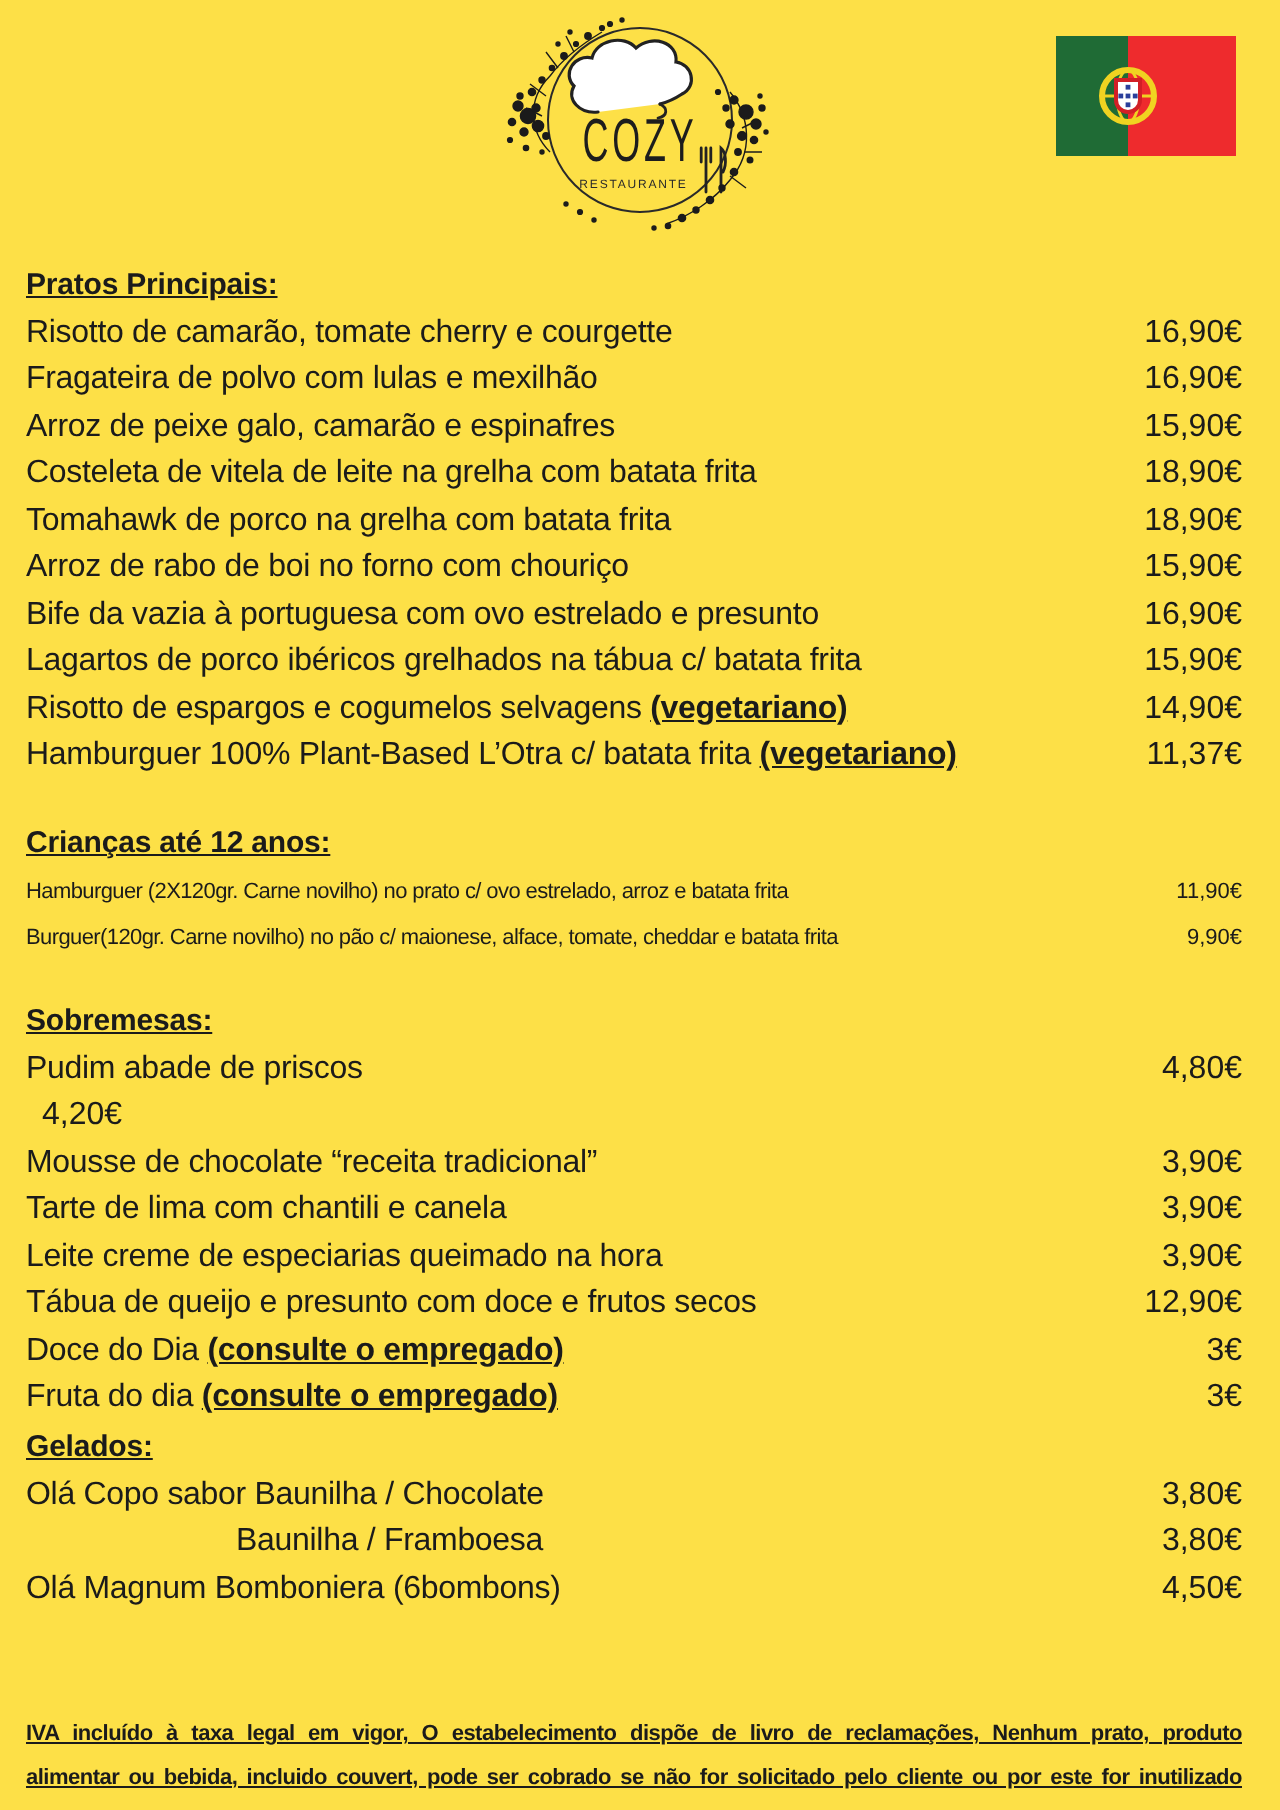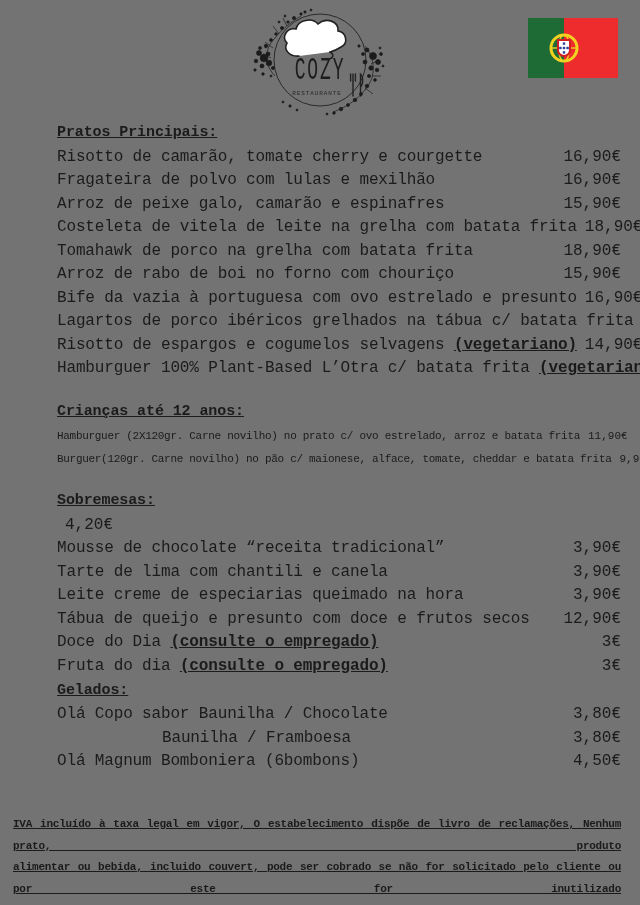--- a/index.html
+++ b/index.html
@@ -1,37 +1,37 @@
 <!DOCTYPE html>
 <html><head>
 <meta charset="utf-8">
 <style>
   html,body { margin:0; padding:0; background:#ffffff; }
   .page {
-    position:relative; width:640px; height:905px; background:#737373;
-    font-family:Liberation Mono, monospace; color:#1b1b1b; overflow:hidden;
+    position:relative; width:640px; height:905px; background:#fde047;
+    font-family:Liberation Sans, sans-serif; color:#1b1b1b; overflow:hidden;
   }
 
   
   header { position:absolute; left:0; top:0; width:640px; height:118px; }
   .logo { position:absolute; left:50%; top:4px; transform:translateX(-50%); width:170px; height:114px; }
   .logo svg { position:absolute; left:0; top:0; }
   .brand {
     position:absolute; left:50%; top:50px; transform:translateX(-50%) scale(0.62,1.05);
     transform-origin:center top; font-size:29px; letter-spacing:3px; font-weight:normal;
     color:#1d1d1d; white-space:nowrap;
   }
   .brand-sub {
     position:absolute; left:50%; top:86px; transform:translateX(-56%);
     font-size:6px; letter-spacing:0.9px; color:#2a2a2a; white-space:nowrap;
   }
   .flag { position:absolute; right:22px; top:18px; width:90px; height:60px; }
 
   
-  main { position:absolute; left:13px; right:19px; top:120px;margin-left:44px; }
+  main { position:absolute; left:13px; right:19px; top:130px; }
   .section-title {
     margin:0; font-size:15px; font-weight:bold; text-decoration:underline;
     height:25px; display:flex; align-items:center; letter-spacing:-0.1px;
   }
   .row {
     display:flex; align-items:center; justify-content:space-between;
     height:23.5px; font-size:16px; letter-spacing:-0.15px;
   }
   .row .name { white-space:nowrap; }
   .row .price { flex:none; letter-spacing:0; padding-left:8px; }
@@ -201,20 +201,24 @@
           <span class="price">11,90€</span>
         </div>
         <div class="row">
           <span class="name"><span>Burguer(120gr. Carne novilho) no pão c/ maionese, alface, tomate, cheddar e batata frita</span></span>
           <span class="price">9,90€</span>
         </div>
       </section>
       <section class="section" style="margin-top: 17px;">
         <h2 class="section-title">Sobremesas:</h2>
         <div class="row">
+          <span class="name"><span>Pudim abade de priscos</span></span>
+          <span class="price">4,80€</span>
+        </div>
+        <div class="row">
           <span class="price">4,20€</span>
         </div>
         <div class="row">
           <span class="name"><span>Mousse de chocolate “receita tradicional”</span></span>
           <span class="price">3,90€</span>
         </div>
         <div class="row">
           <span class="name"><span>Tarte de lima com chantili e canela</span></span>
           <span class="price">3,90€</span>
         </div>

